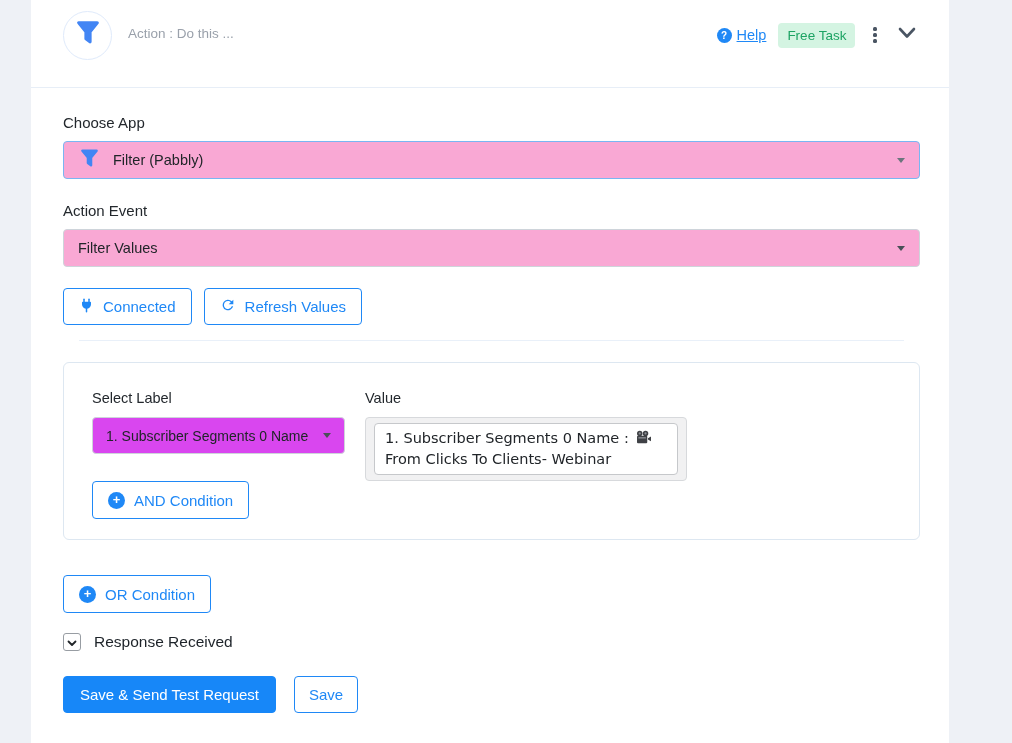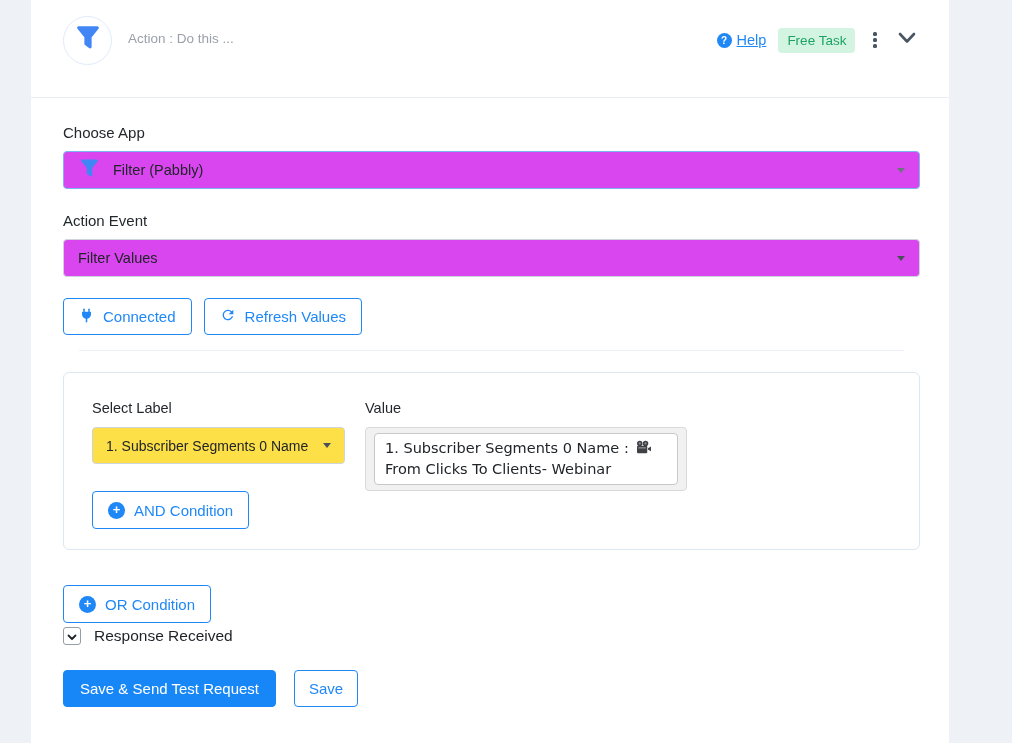--- a/index.html
+++ b/index.html
@@ -11,21 +11,21 @@
   }
   .card {
     margin-left:31px;
     width:918px;
     height:743px;
     background:#ffffff;
   }
 
   
   .card-header {
-    height:98px;
+    height:88px;
     display:flex;
     align-items:center;
     padding:0 30px 17px 32px;
     border-bottom:1px solid #e7eef7;
   }
   .app-circle {
     width:49px; height:49px;
     border:1px solid #dfeafb;
     border-radius:50%;
     display:flex; align-items:center; justify-content:center;
@@ -54,21 +54,21 @@
     font-size:13.5px; padding:5px 9px; border-radius:4px;
   }
   .dots-icon { display:flex; flex-direction:column; gap:2.5px; padding:4px 6px; cursor:pointer; }
   .dots-icon i { width:3.6px; height:3.6px; background:#4a5563; border-radius:1.5px; }
   .chev-btn { cursor:pointer; display:flex; align-items:center; padding:2px; }
 
   
   .section-app { padding:26px 29px 0 32px; }
   .field-label { font-size:15px; color:#23282d; margin-bottom:10px; }
   .select {
-    height:38px; border-radius:4px; background:#d946ef;
+    height:38px; border-radius:4px; background:#f9a8d4;
     display:flex; align-items:center; justify-content:space-between;
     padding:0 14px; cursor:pointer; font-size:14.5px; color:#212529;
   }
   .select-left { display:flex; align-items:center; gap:12px; }
   .choose-app-select { border:1px solid #79b6f2; margin-bottom:23px; }
   .action-event-select { border:1px solid #ced4da; margin-bottom:21px; }
   .caret {
     width:0; height:0;
     border-left:4.5px solid transparent;
     border-right:4.5px solid transparent;
@@ -87,21 +87,21 @@
 
   
   .section-cond { padding:21px 29px 0 32px; }
   .cond-box {
     border:1px solid #dde7f1; border-radius:6px;
     padding:27px 28px 20px 28px;
   }
   .cond-grid { display:flex; gap:20px; }
   .cond-col .field-label { font-size:14.5px; margin-bottom:11px; }
   .select-gray {
-    background:#fde047; border:1px solid #ced4da; border-radius:4px;
+    background:#d946ef; border:1px solid #ced4da; border-radius:4px;
     height:37px; display:flex; align-items:center; justify-content:space-between;
     padding:0 13px; font-size:14px; color:#212529; cursor:pointer; gap:10px;
   }
   .col-label { width:253px; }
   .col-type { width:187px; }
   .col-value { width:322px; }
   .value-outer {
     background:#f1f1f2; border:1px solid #d7d9dc; border-radius:4px;
     padding:5px 8px;
   }
@@ -117,21 +117,21 @@
     background:#1f88f6; color:#fff; flex:none;
     display:inline-flex; align-items:center; justify-content:center;
     font-size:13px; font-weight:bold; line-height:1;
   }
   .plus-icon::before { content:"+"; margin-top:-1px; }
 
   
   .or-row { padding:35px 0 0 32px; }
   .or-btn { height:38px; }
   .response-row {
-    margin-top:4px; padding-left:32px;
+    margin-top:20px; padding-left:32px;
     display:flex; align-items:center; gap:13px;
   }
   .collapse-box {
     width:18px; height:18px; background:#fff;
     border:1px solid #989da3; border-radius:3px;
     display:flex; align-items:center; justify-content:center; cursor:pointer;
   }
   .response-label { font-size:15.5px; color:#1d2329; }
   .save-row { margin-top:25px; padding-left:32px; display:flex; gap:18px; }
   .btn-solid {

